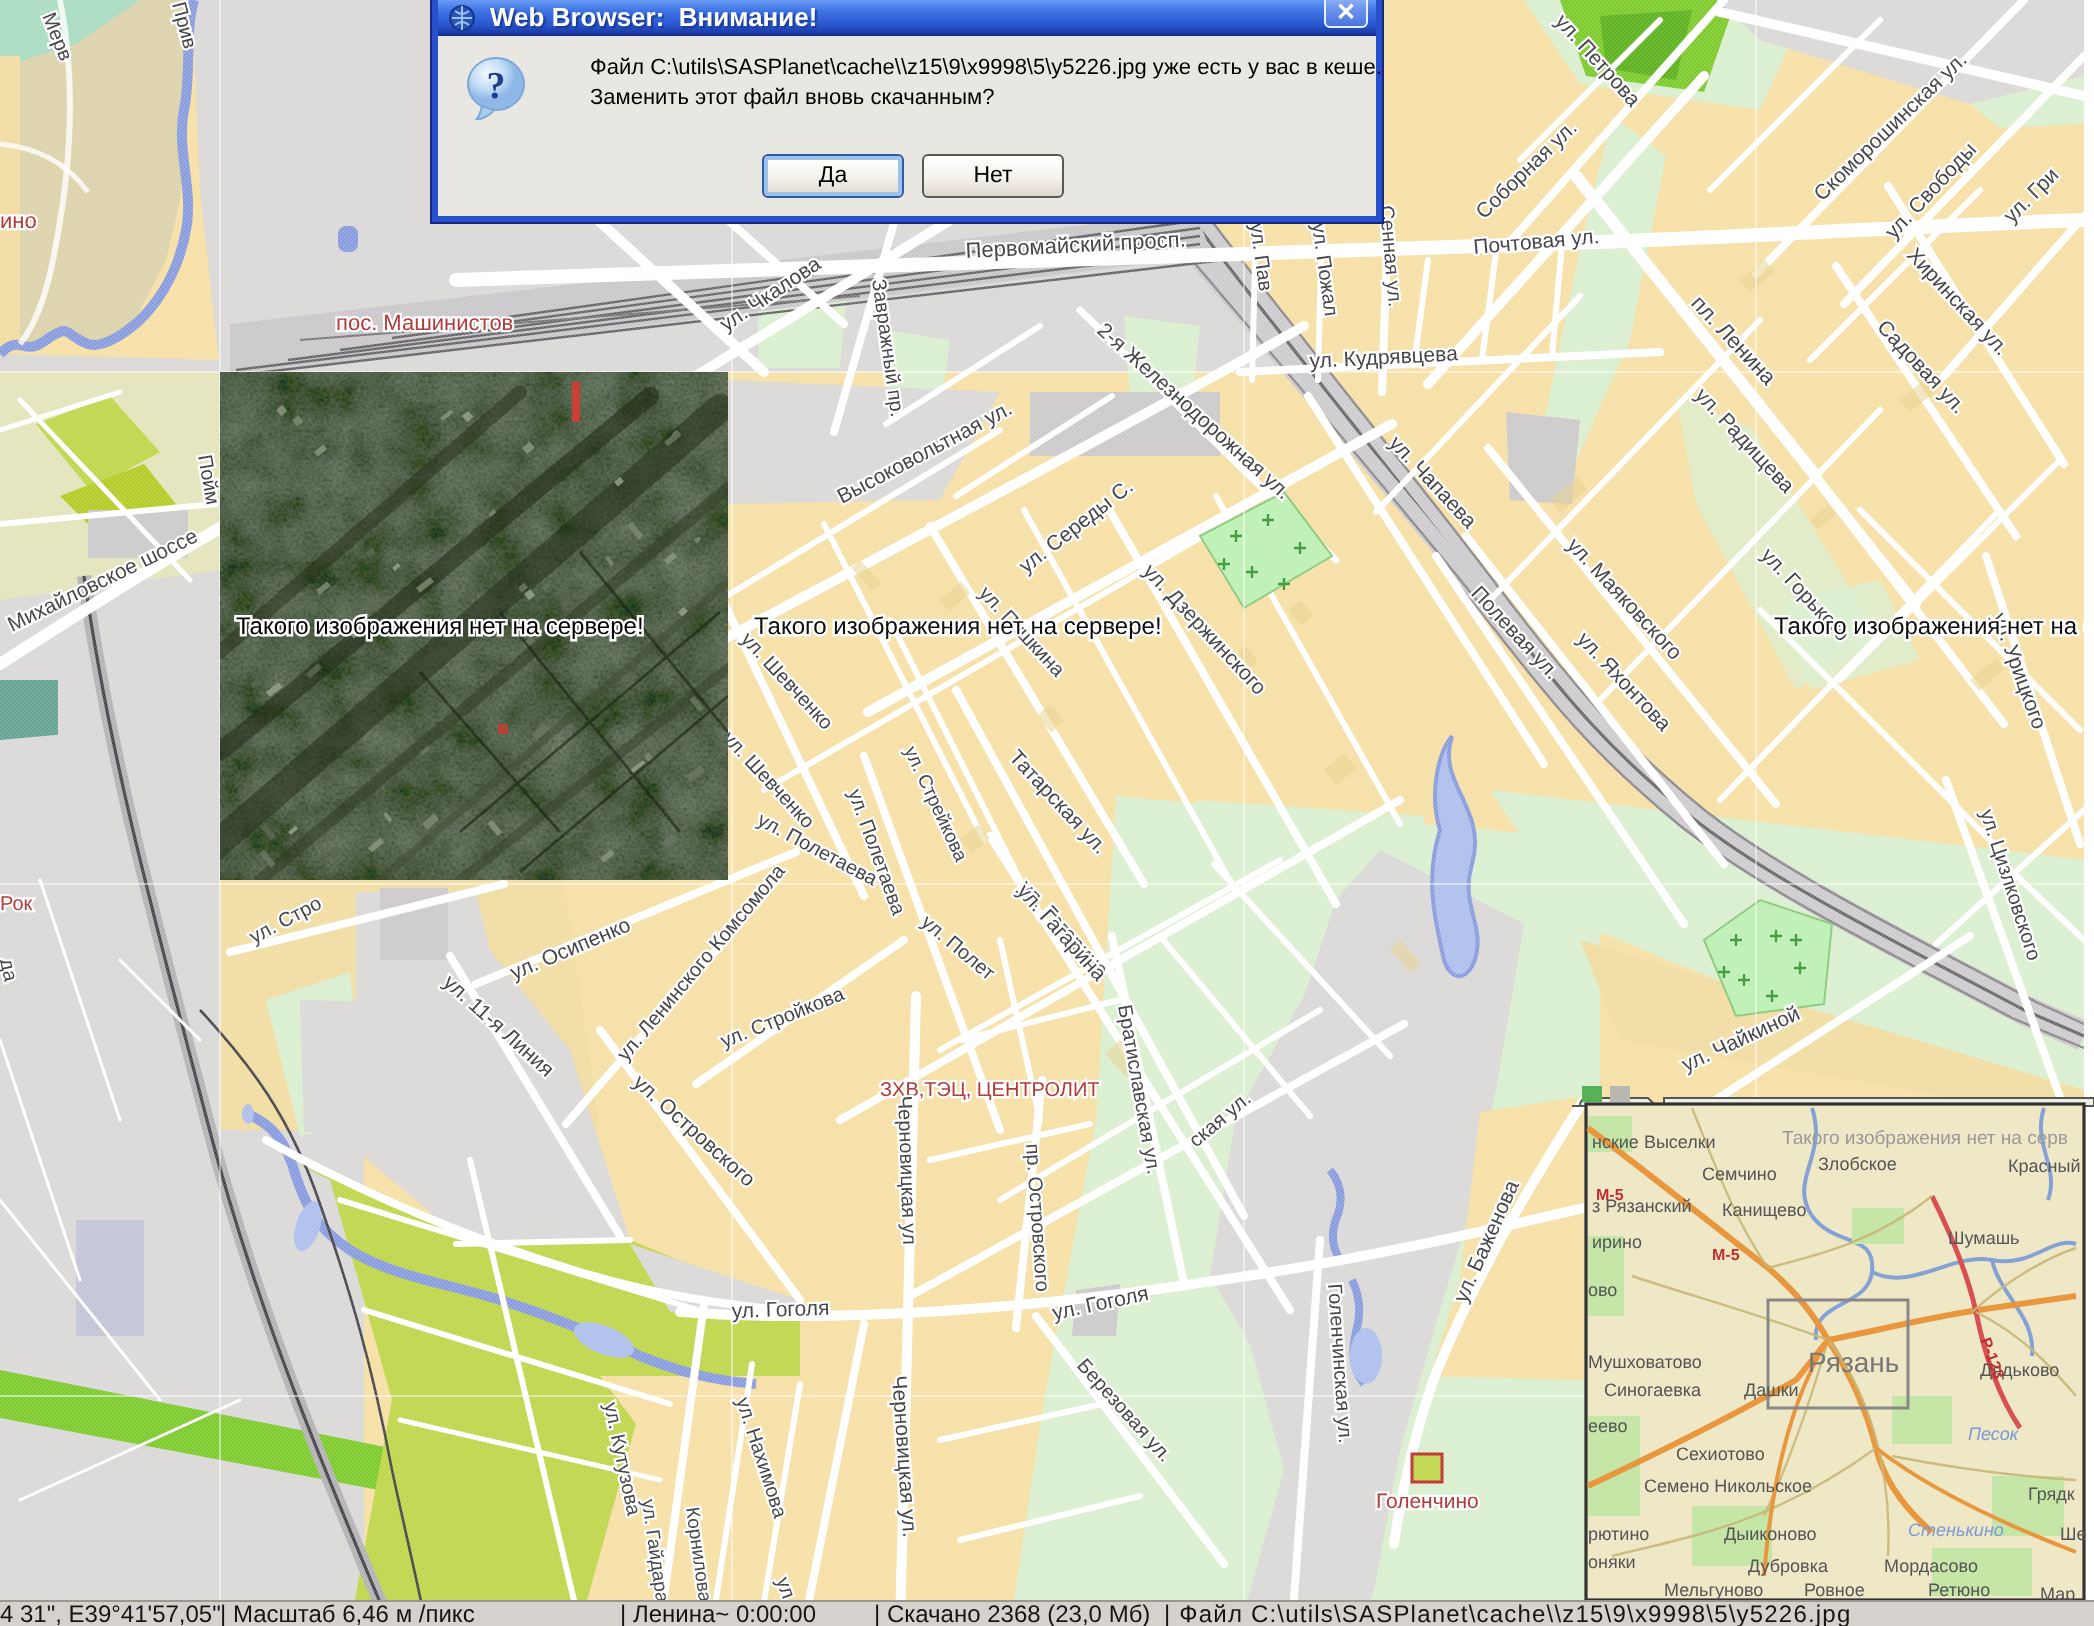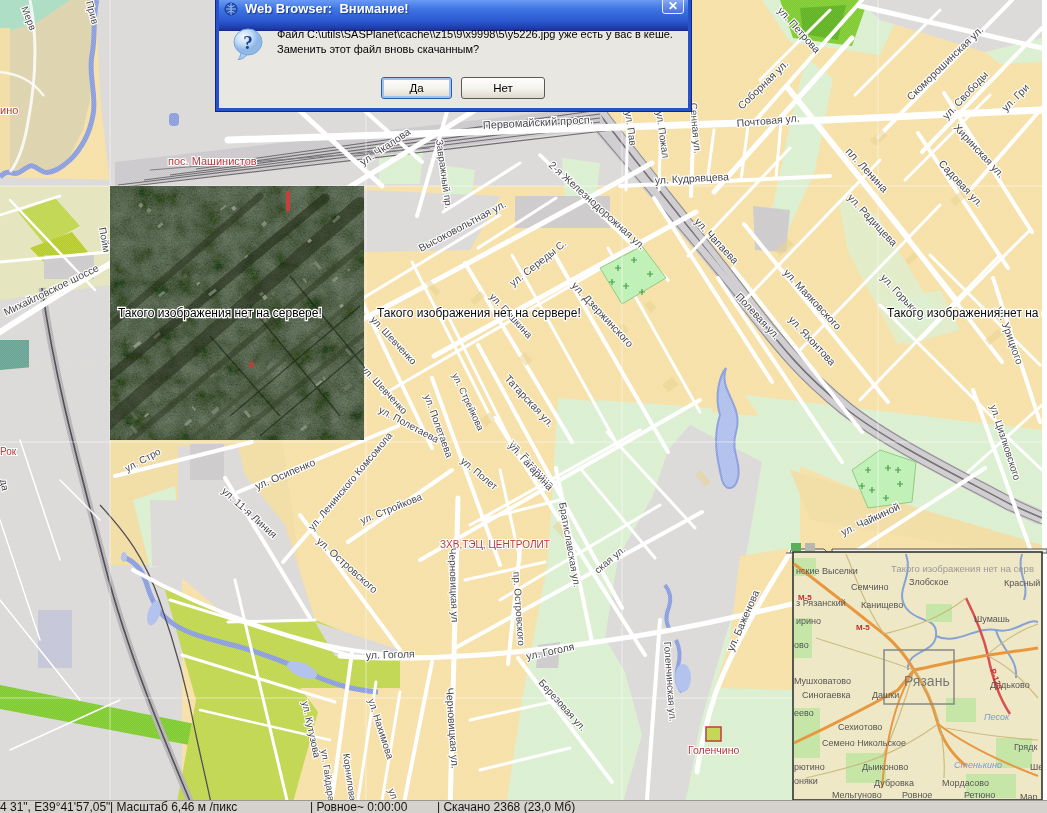--- a/index.html
+++ b/index.html
@@ -467,21 +467,21 @@
 </g>
 <g font-size="8" fill="#C03030" font-weight="bold">
  <text x="12" y="62">М-5</text>
  <text x="70" y="92">М-5</text>
  <text x="204" y="132" transform="rotate(70 204 132)">Р-123</text>
 </g>
 <text x="105" y="34" font-size="9.5" fill="#999">Такого изображения нет на серв</text>
 </svg>
 
 <div class="abs" style="left:216px;top:0;width:475px;height:111px;background:#E9E7E2;border:3px solid #2750CC;border-top:none;box-shadow:0 0 0 1px #15277A">
- <div class="abs" style="left:-3px;top:0;width:475px;height:31px;background:linear-gradient(180deg,#6A9AF4 0%,#3E74E4 30%,#2A56CE 70%,#1C3AA8 92%,#15288C 100%);border-left:3px solid #2750CC;border-right:3px solid #2750CC;">
+ <div class="abs" style="left:-3px;top:0;width:475px;height:18px;background:linear-gradient(180deg,#6A9AF4 0%,#3E74E4 30%,#2A56CE 70%,#1C3AA8 92%,#15288C 100%);border-left:3px solid #2750CC;border-right:3px solid #2750CC;">
   <div class="abs" style="left:5px;top:1px;width:15px;height:15px">
     <svg width="15" height="15">
             <circle cx="7" cy="8" r="6" fill="#2A52B8" stroke="#123A8A"></circle>
             <path d="M2,8 h10 M7,2 v12 M3.5,4.5 q3.5,3 7,0 M3.5,11.5 q3.5,-3 7,0" stroke="#9CC2F0" fill="none" stroke-width="1"></path>
           </svg>
   </div>
   <div class="abs" style="left:26px;top:1px;font-size:13px;font-weight:bold;color:#fff;text-shadow:1px 1px 1px #1A3A90">Web Browser:&nbsp; Внимание!</div>
   <div class="abs" style="right:4px;top:-6px;width:22px;height:20px;border-radius:3px;background:linear-gradient(180deg,#AFC8F8,#6E96EE 50%,#4A74DC);border:1px solid #E8F0FC;color:#fff;font-size:12px;font-weight:bold;text-align:center;line-height:22px">✕</div>
  </div>
  <div class="abs" style="left:13px;top:28px;width:32px;height:32px">
@@ -491,23 +491,24 @@
               <stop offset="0%" stop-color="#F4FAFF"></stop>
               <stop offset="60%" stop-color="#C2DCF6"></stop>
               <stop offset="100%" stop-color="#8FB8E8"></stop>
             </radialGradient>
           </defs>
    <ellipse cx="16" cy="14" rx="14" ry="13" fill="url(#qg)" stroke="#7FA8D8" stroke-width="1"></ellipse>
    <path d="M9,25 q-1,5 -3,7 q6,-1 9,-5 z" fill="#A8CCF0" stroke="#7FA8D8" stroke-width="1"></path>
    <text x="16" y="21" text-anchor="middle" font-size="19" font-weight="bold" fill="#1D3F8F" font-family="Liberation Serif,serif">?</text>
   </svg>
  </div>
- <div class="abs" style="left:58px;top:27px;font-size:11px;color:#000;line-height:15px;white-space:nowrap">Файл C:\utils\SASPlanet\cache\\z15\9\x9998\5\y5226.jpg уже есть у вас в кеше.<br>Заменить этот файл вновь скачанным?</div>
+ <div class="abs" style="left:76px;top:27px;font-size:11px;color:#000;line-height:15px;white-space:nowrap">Файл C:\utils\SASPlanet\cache\\z15\9\x9998\5\y5226.jpg уже есть у вас в кеше.<br>Заменить этот файл вновь скачанным?</div>
  <div class="abs" style="left:162px;top:77px;width:71px;height:22px;border:1px solid #2F5BA8;border-radius:3px;background:linear-gradient(180deg,#FFFFFF,#F4F2EC 55%,#DDD8CC);box-shadow:inset 0 0 0 2px #9EC2EE;font-size:11.5px;text-align:center;line-height:21px">Да</div>
- <div class="abs" style="left:242px;top:77px;width:84px;height:22px;border:1px solid #5A5A52;border-radius:3px;background:linear-gradient(180deg,#FFFFFF,#F4F2EC 55%,#DDD8CC);font-size:11.5px;text-align:center;line-height:21px">Нет</div>
+ <div class="abs" style="left:242px;top:77px;width:71px;height:22px;border:1px solid #5A5A52;border-radius:3px;background:linear-gradient(180deg,#FFFFFF,#F4F2EC 55%,#DDD8CC);font-size:11.5px;text-align:center;line-height:21px">Нет</div>
 </div>
 
 <div class="abs" style="left:0;top:800px;width:1047px;height:13px;background:#D5D2CD;border-top:1px solid #9B9890;font-size:12px;color:#151515;white-space:nowrap;overflow:hidden">
  <span class="abs" style="left:0px;top:-1px">4 31", Е39°41'57,05"</span>
  <span class="abs" style="left:110px;top:-1px">| Масштаб 6,46 м /пикс</span>
- <span class="abs" style="left:310px;top:-1px">| Ровное~ 0:00:00</span>
+ <span class="abs" style="left:310px;top:-1px">| Ленина~ 0:00:00</span>
  <span class="abs" style="left:437px;top:-1px">| Скачано 2368 (23,0 Мб)</span>
+ <span class="abs" style="left:582px;top:-1px;letter-spacing:0.6px">| Файл C:\utils\SASPlanet\cache\\z15\9\x9998\5\y5226.jpg</span>
 </div>
 </div>
 </body></html>

